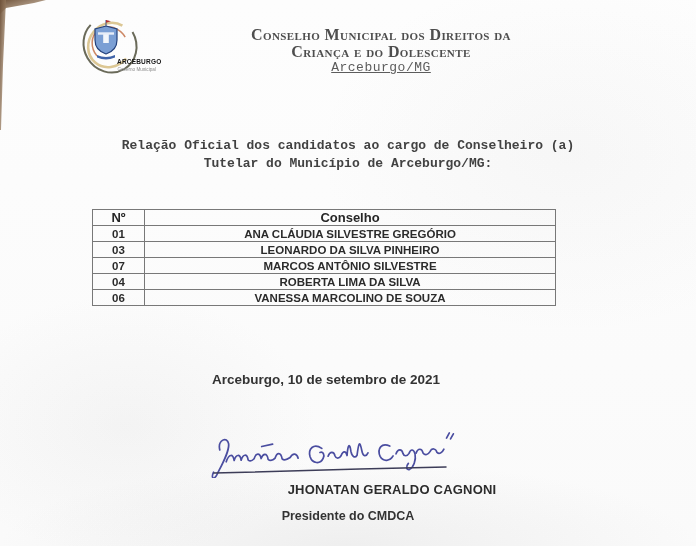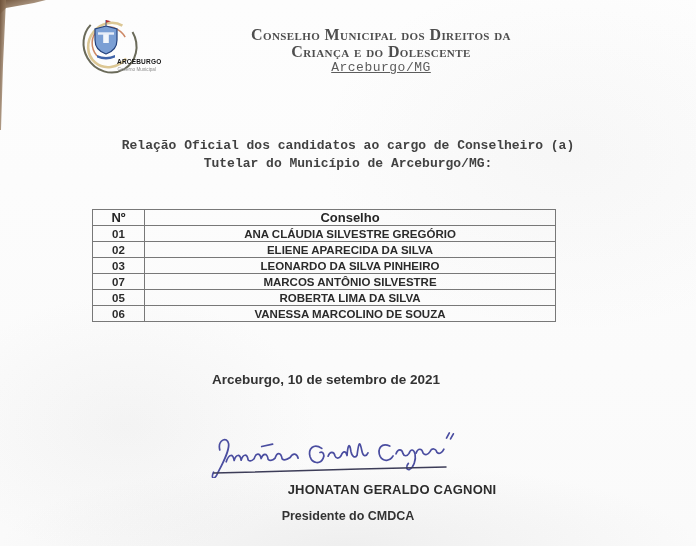--- a/index.html
+++ b/index.html
@@ -125,33 +125,29 @@
         <th>Nº</th>
         <th>Conselho</th>
       </tr>
     </thead>
     <tbody>
       <tr>
         <td>01</td>
         <td>ANA CLÁUDIA SILVESTRE GREGÓRIO</td>
       </tr>
       <tr>
-        <td>02</td>
-        <td>ELIENE APARECIDA DA SILVA</td>
-      </tr>
-      <tr>
         <td>03</td>
         <td>LEONARDO DA SILVA PINHEIRO</td>
       </tr>
       <tr>
         <td>07</td>
         <td>MARCOS ANTÔNIO SILVESTRE</td>
       </tr>
       <tr>
-        <td>05</td>
+        <td>04</td>
         <td>ROBERTA LIMA DA SILVA</td>
       </tr>
       <tr>
         <td>06</td>
         <td>VANESSA MARCOLINO DE SOUZA</td>
       </tr>
     </tbody>
   </table>
 
   <div class="abs date-line">Arceburgo, 10 de setembro de 2021</div>

